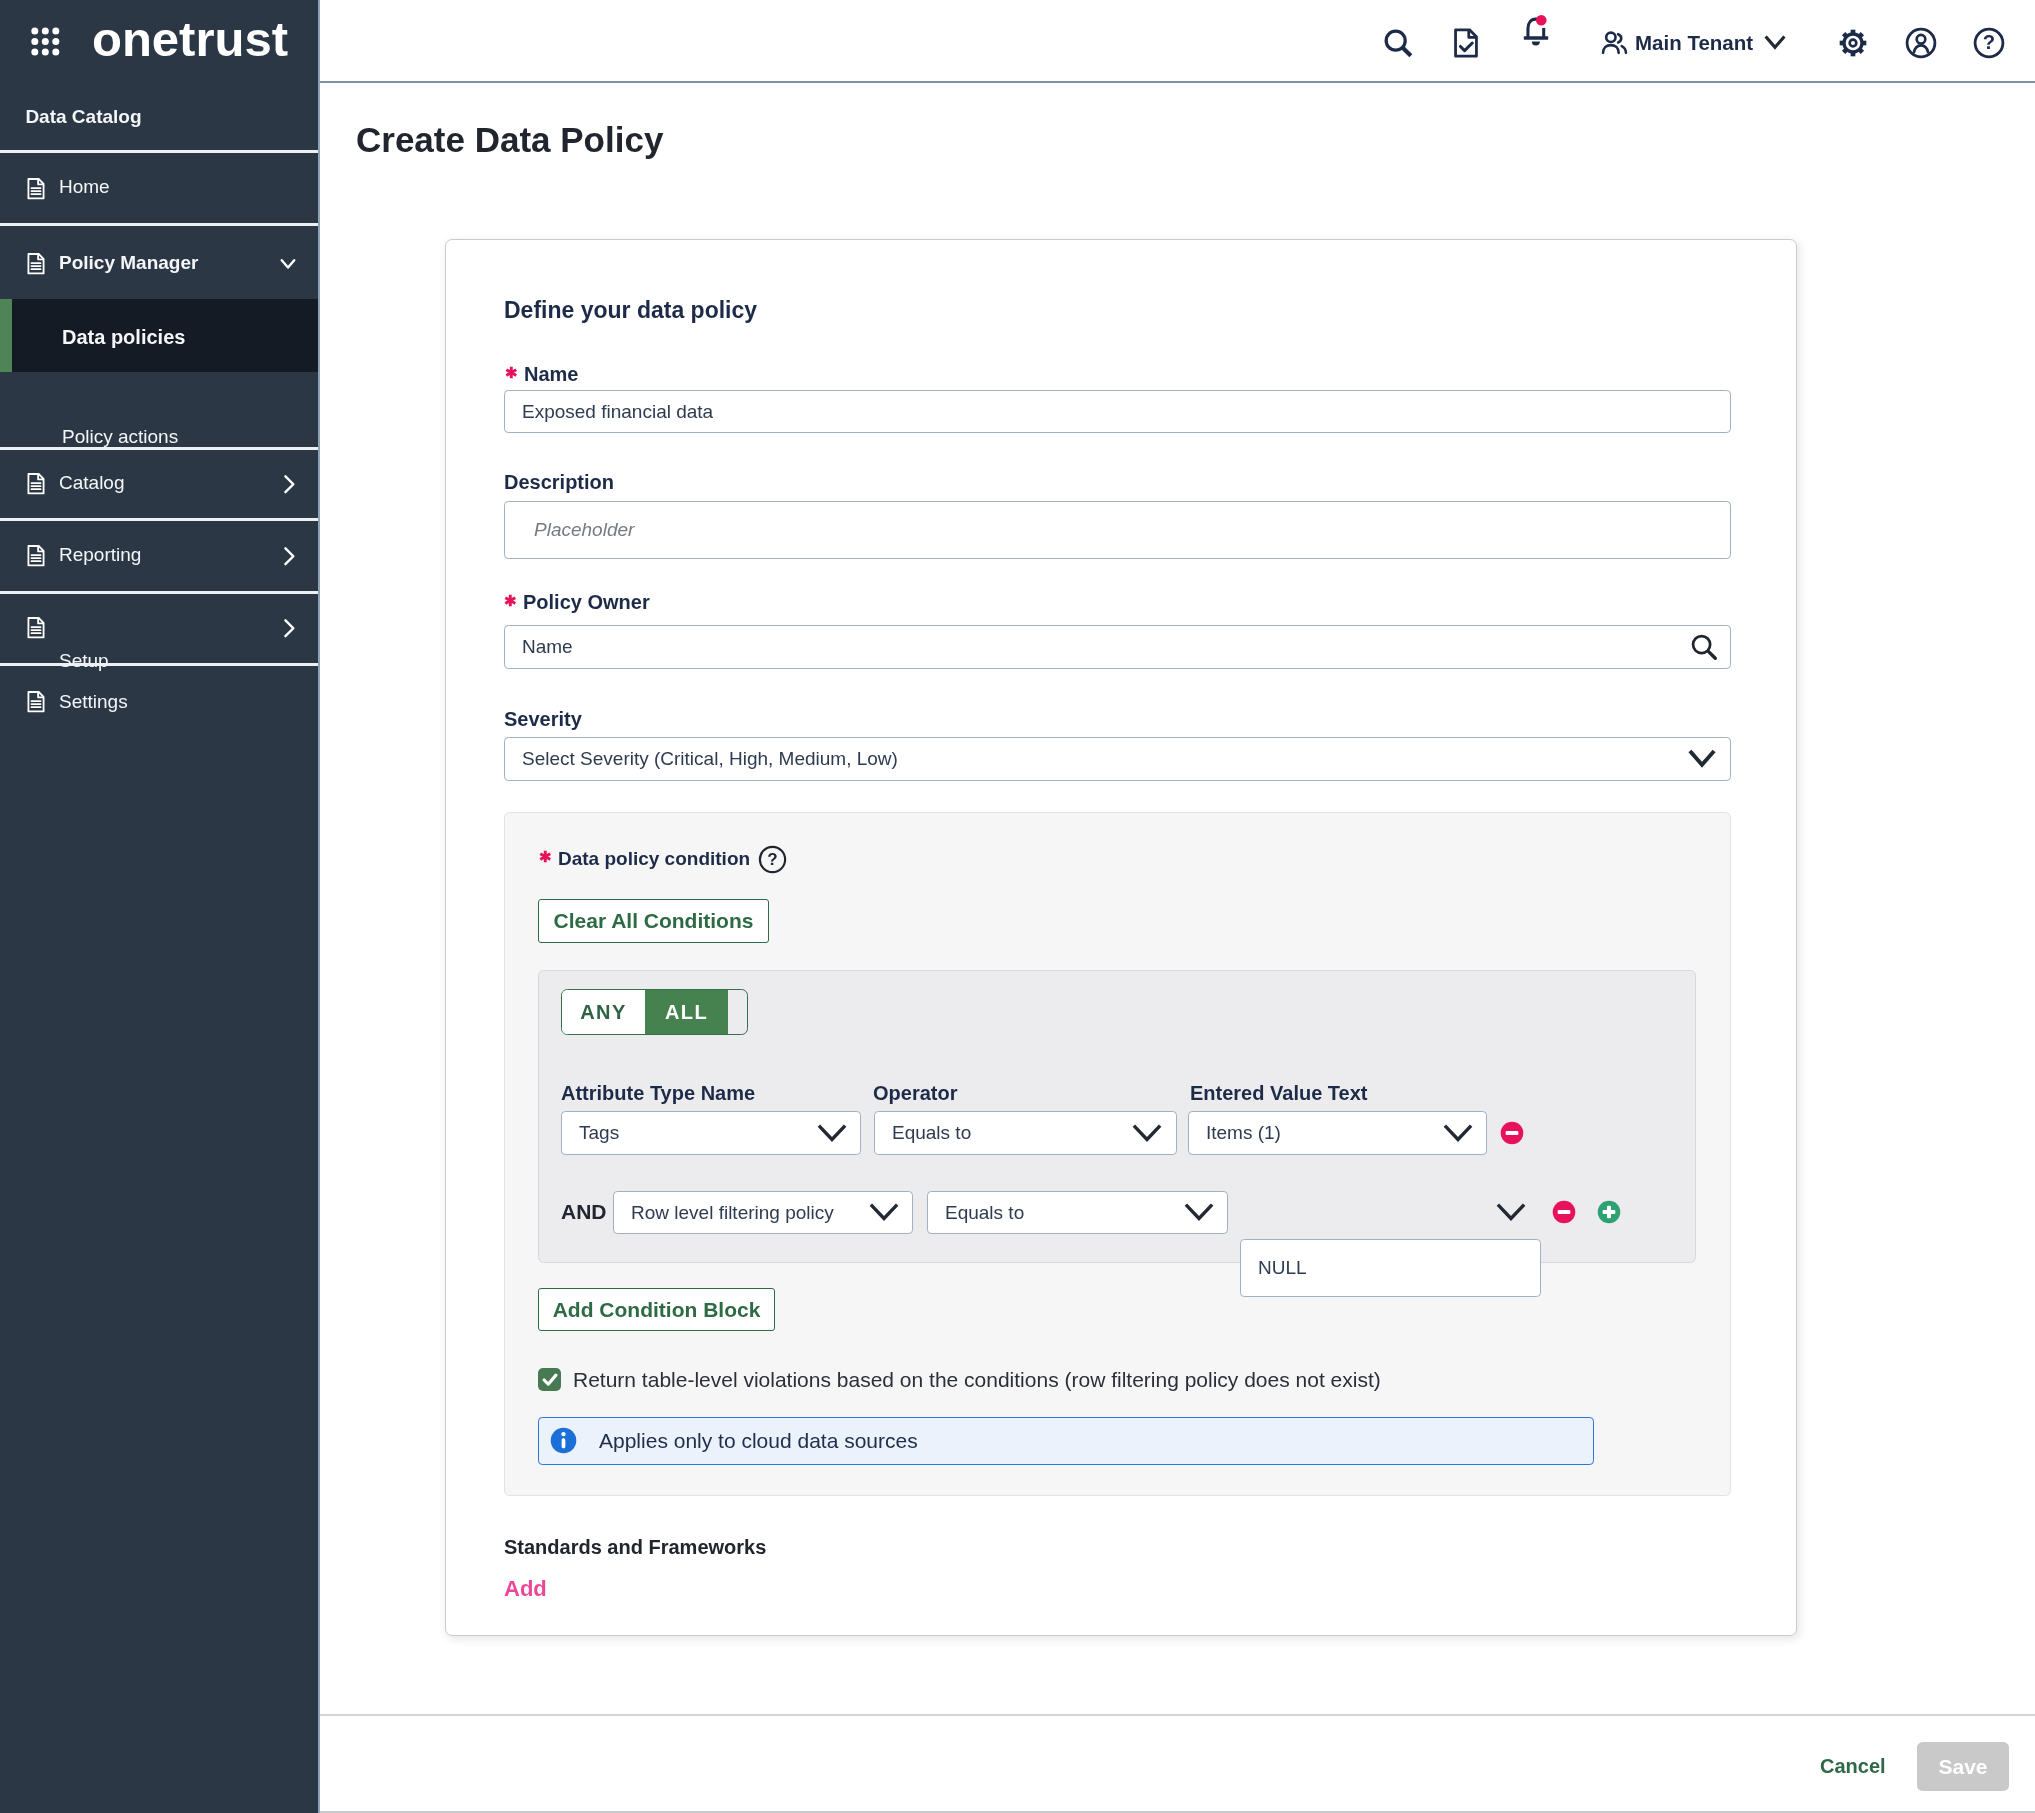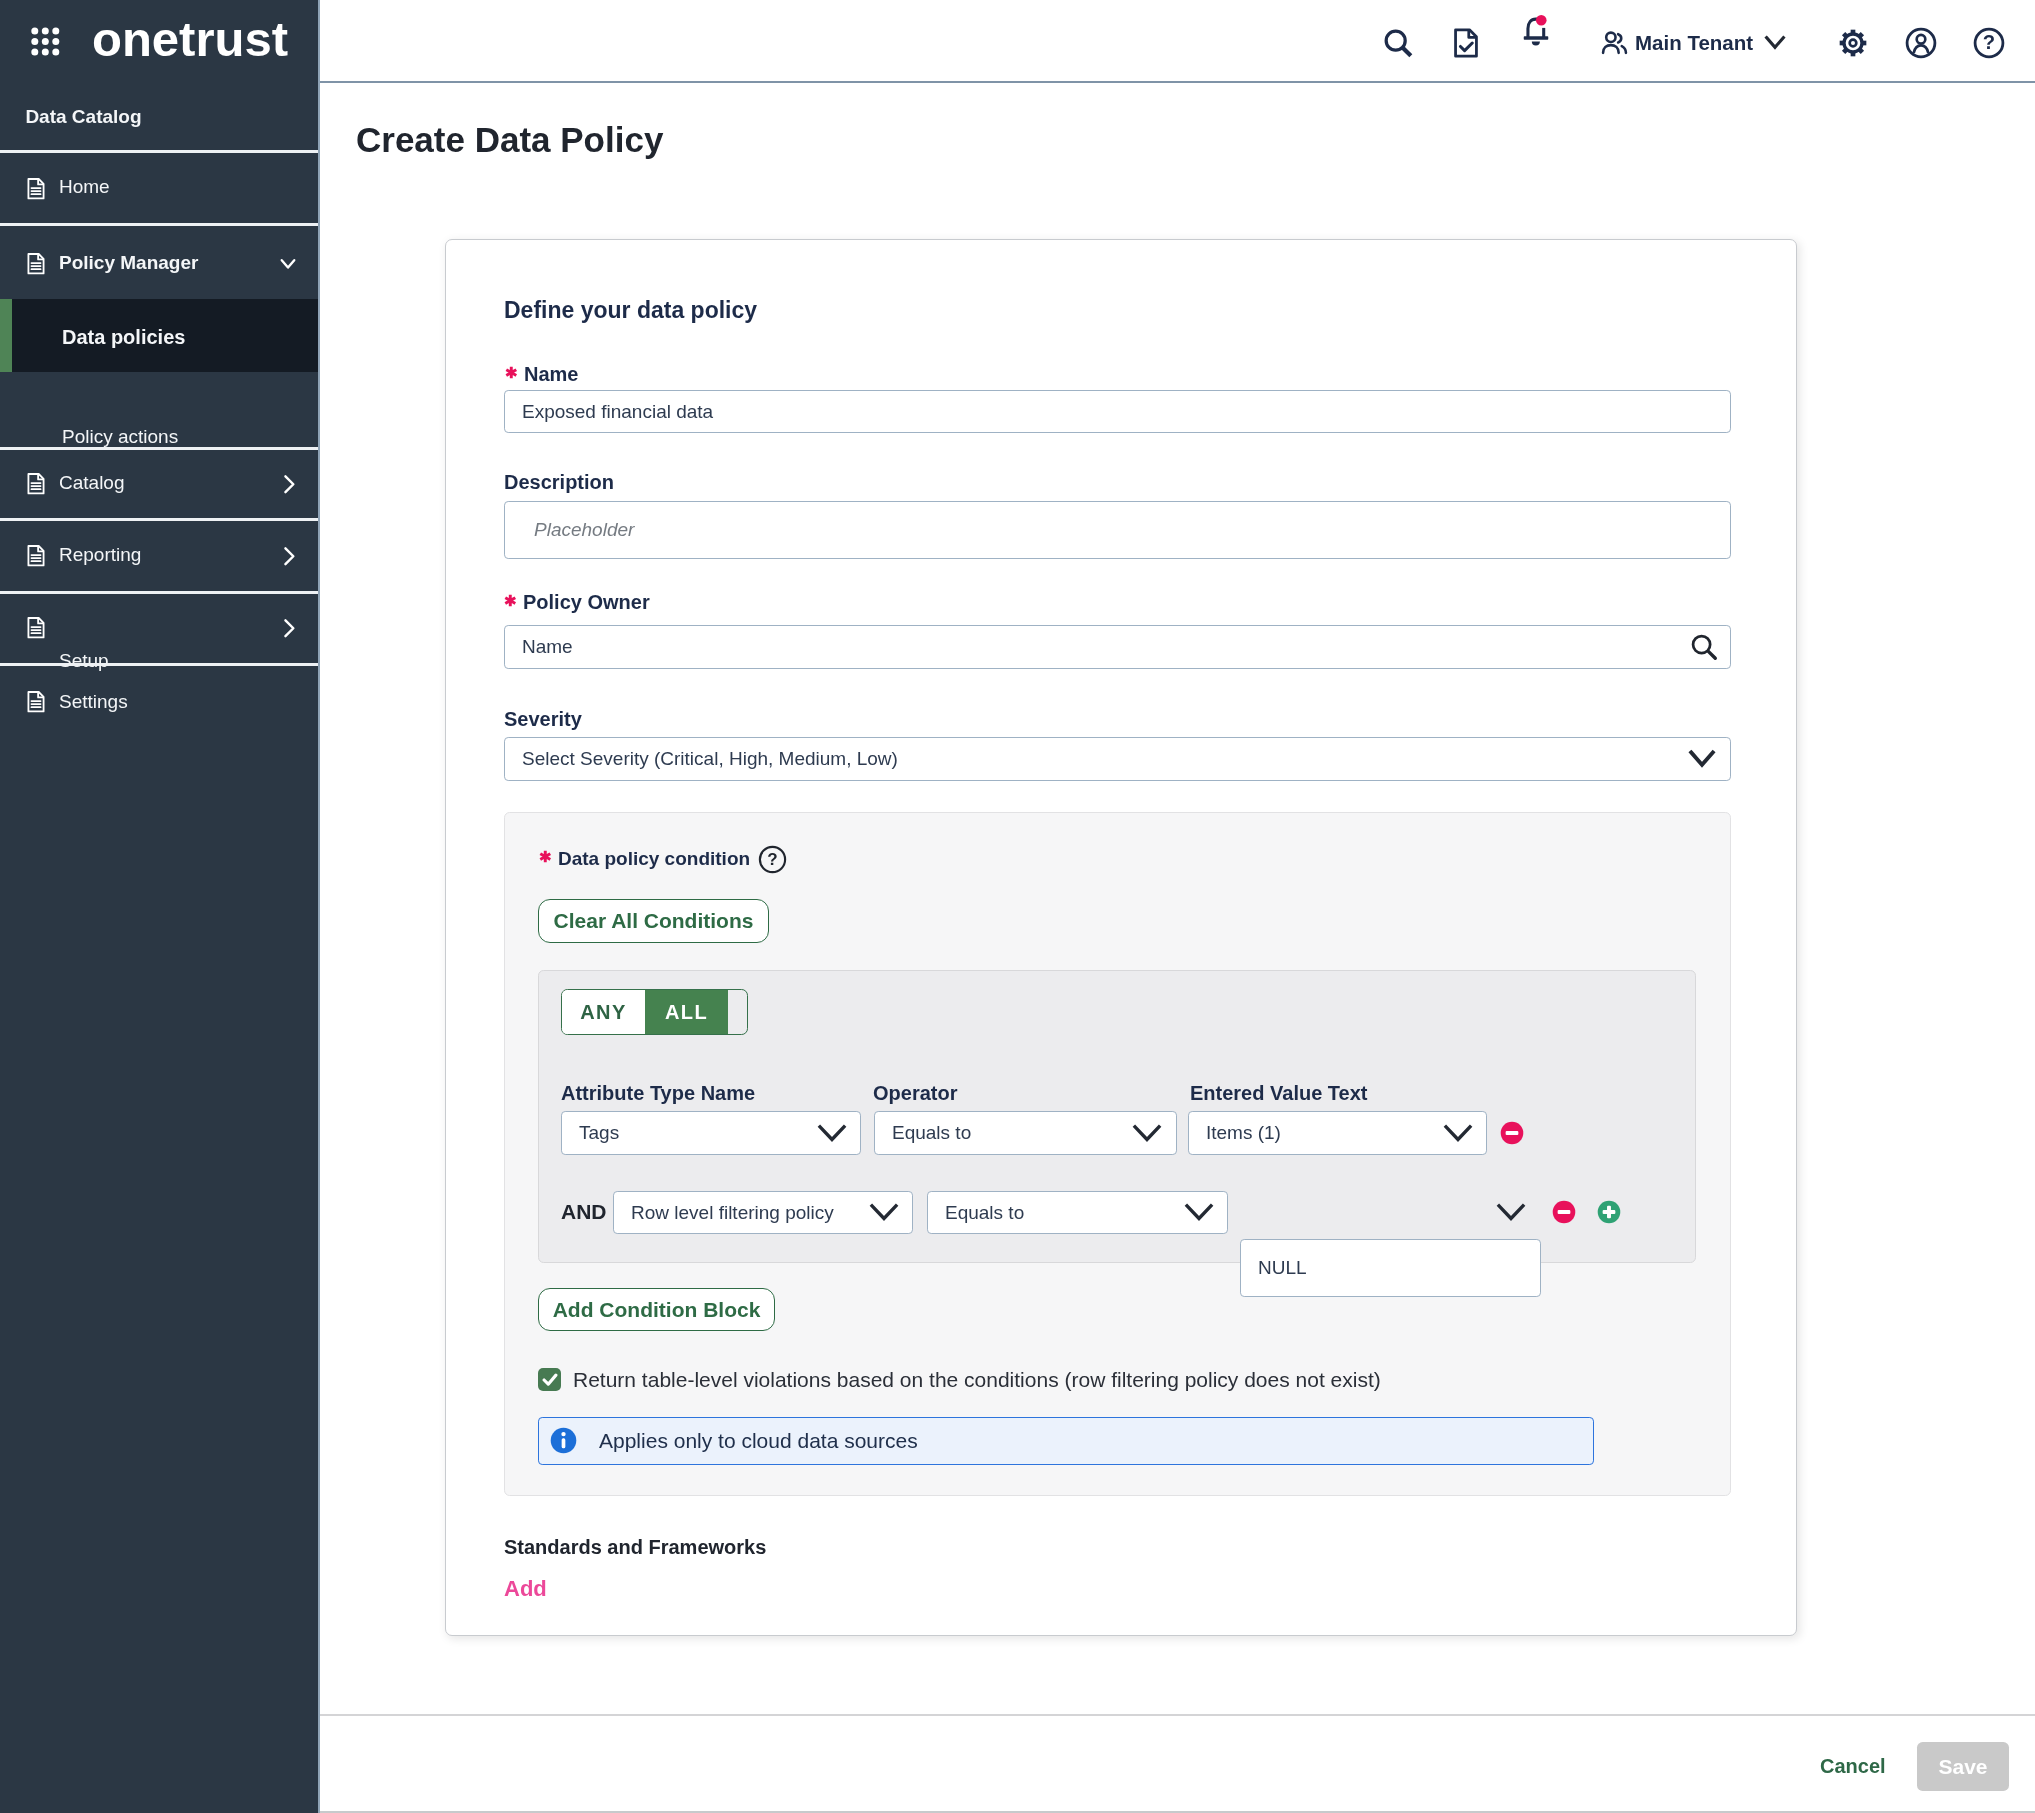--- a/index.html
+++ b/index.html
@@ -20,21 +20,21 @@
 
   
   h1 { position:absolute; left:356px; top:120px; font-size:35px; font-weight:bold; color:#20252e; }
   #card { position:absolute; left:445px; top:239px; width:1352px; height:1397px; background:#fff; border:1.4px solid #c8cbcf; border-radius:7px; box-shadow:2.1px 2.8px 10px rgba(0,0,0,0.10); }
 
   .lbl { position:absolute; font-size:20px; font-weight:bold; color:#1d2b49; }
   .ast { color:#e8115b; margin-right:6.4px; font-size:15px; position:relative; top:-2.8px; }
   .inp { position:absolute; background:#fff; border:1.4px solid #9fb2c4; border-radius:4.2px; font-size:19px; color:#2e3b50; display:flex; align-items:center; padding:4px 17px; }
   .ph { color:#757b82; font-style:italic;margin-left:12px; }
 
-  .greenbtn { position:absolute; background:#fff; border:1.4px solid #2e6b45; border-radius:12px; color:#2e6b45; font-size:21px; font-weight:bold; display:flex; align-items:center; justify-content:center; }
+  .greenbtn { position:absolute; background:#fff; border:1.4px solid #2e6b45; border-radius:3px; color:#2e6b45; font-size:21px; font-weight:bold; display:flex; align-items:center; justify-content:center; }
   .chev { position:absolute; }
 </style>
 </head>
 <body>
 
 <svg width="0" height="0" style="position:absolute">
   <defs>
     <g id="doc">
       <path d="M4 3 h17 l8 8 v24 h-25 z" fill="none" stroke="#fff" stroke-width="3" stroke-linejoin="round"></path>
       <path d="M20 3 v9 h9" fill="none" stroke="#fff" stroke-width="3" stroke-linejoin="round"></path>

